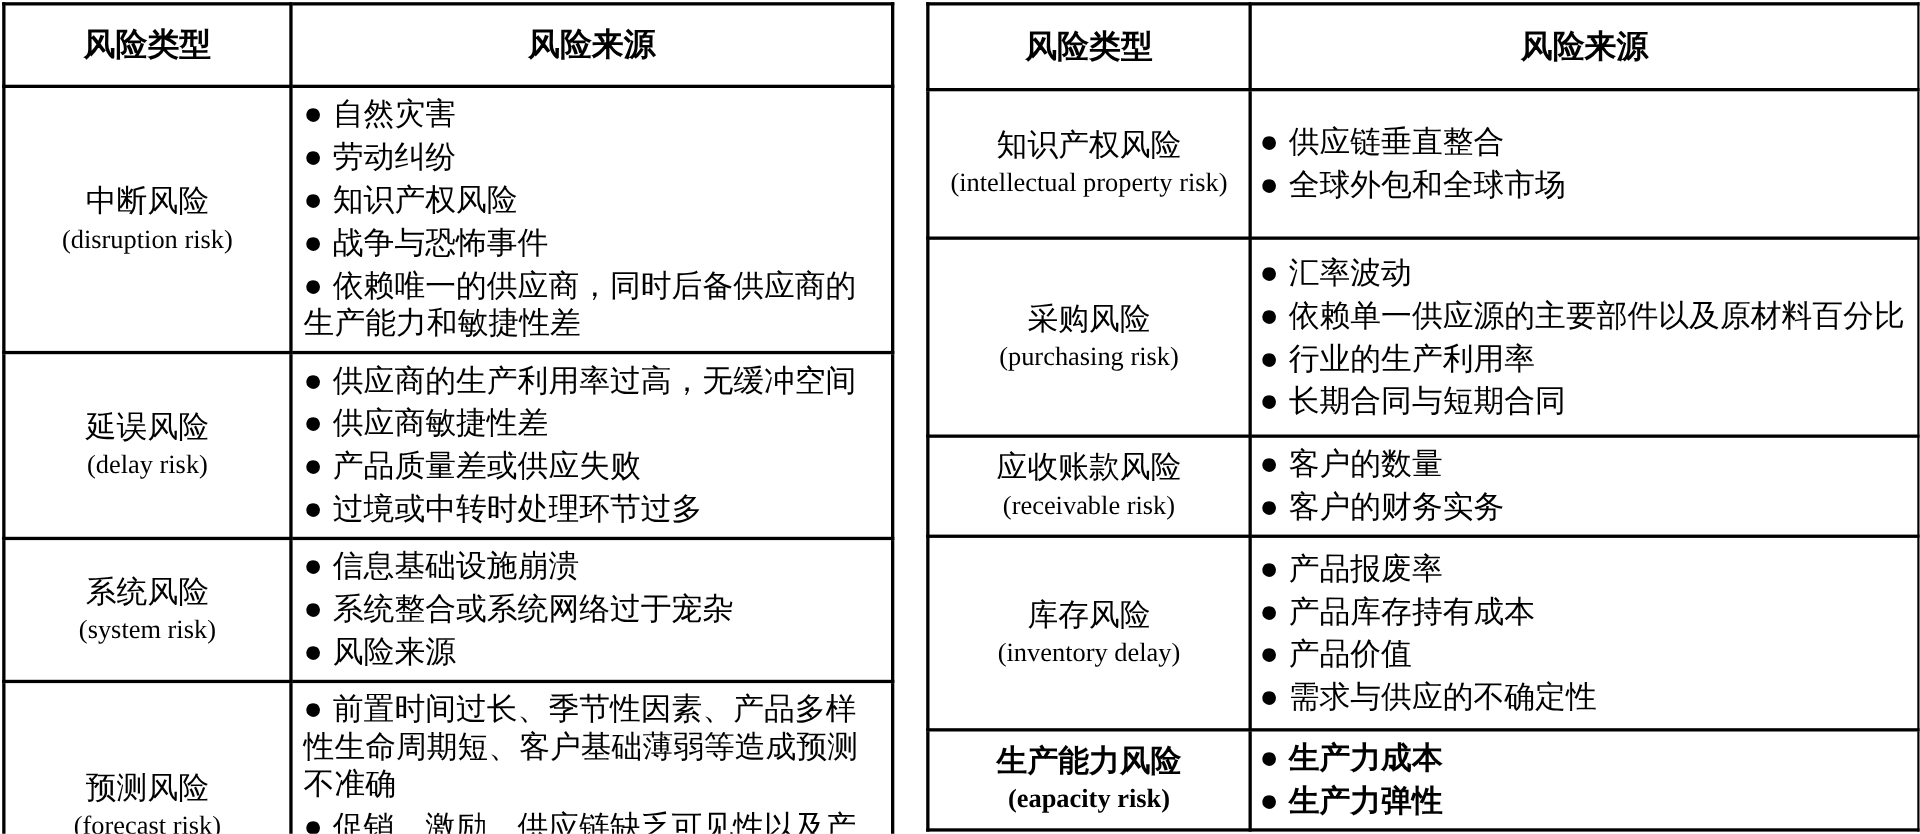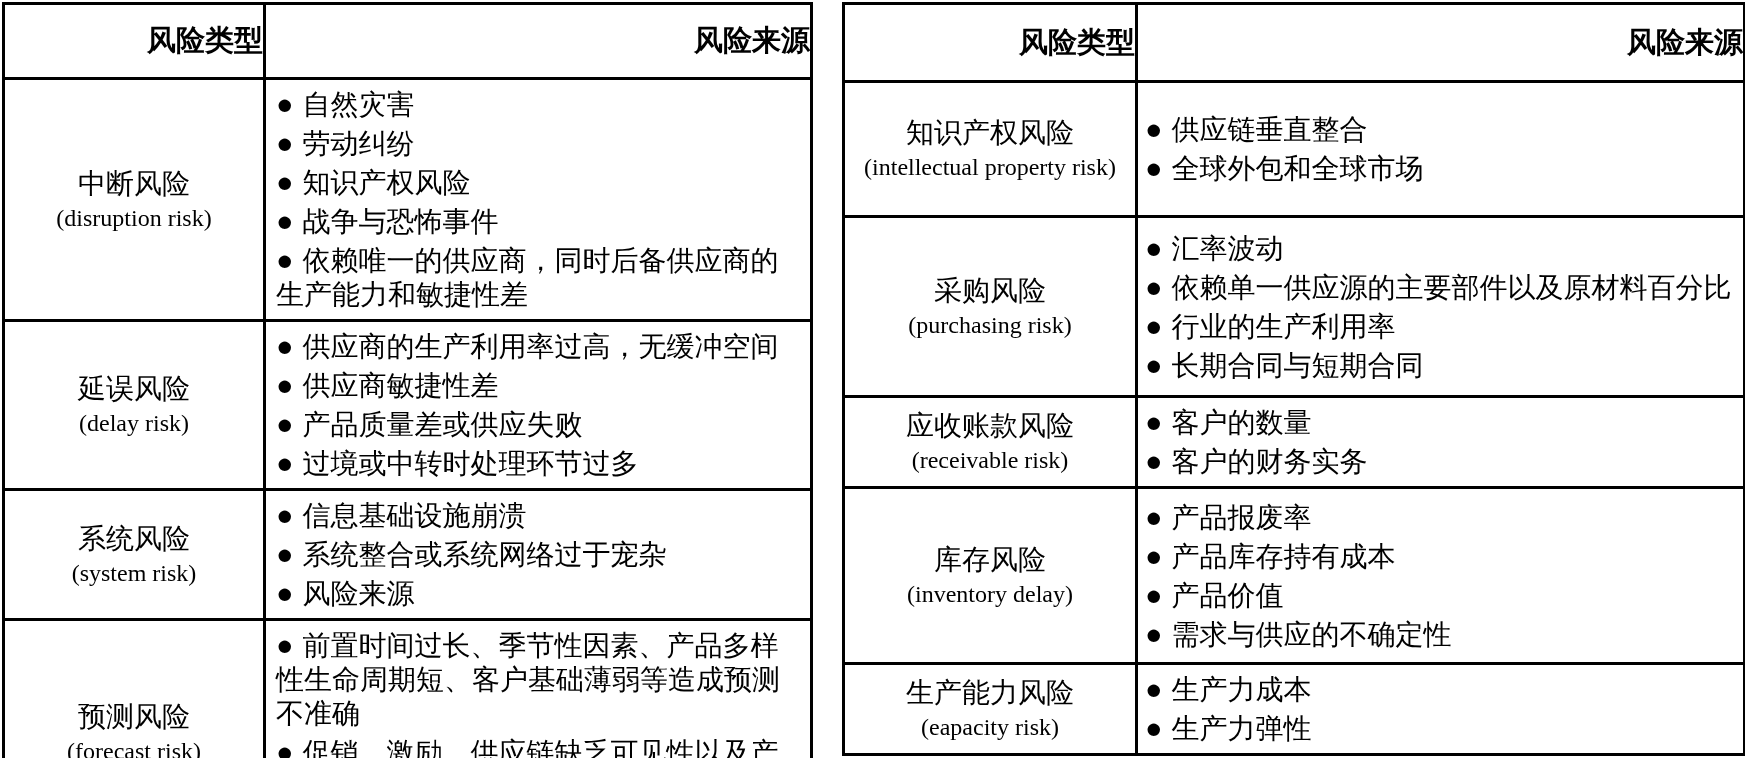--- a/index.html
+++ b/index.html
@@ -22,21 +22,21 @@
   #tableR{left:842px;width:901px;}
   td,th{
     border:3px solid #000000;
     vertical-align:middle;
     overflow:hidden;
     padding:0;
   }
   th.hdr{
     font-size:29px;
     font-weight:bold;
-    text-align:right;
+    text-align:center;
   }
   .type-cell{text-align:center;}
   .type-zh{font-size:28px;line-height:37px;}
   .type-en{font-size:24px;line-height:33px;white-space:nowrap;}
   .src-cell{
     font-size:28px;
     line-height:34px;
     text-align:left;
     padding:3px 2px 3px 6px;
   }
@@ -48,21 +48,21 @@
   #tableL tr:nth-child(2){height:210px;}
   #tableL tr:nth-child(3){height:145px;}
   #tableL tr:nth-child(4){height:112px;}
   #tableL tr:nth-child(5){height:212px;}
   
   #tableR tr:nth-child(1){height:78px;}
   #tableR tr:nth-child(2){height:135px;}
   #tableR tr:nth-child(3){height:180px;}
   #tableR tr:nth-child(4){height:67px;}
   #tableR tr:nth-child(5){height:176px;}
-  #tableR tr:nth-child(6){height:90px;}
+  #tableR tr:nth-child(6){height:90px;font-weight:bold;}
 </style>
 </head>
 <body>
 
 <table class="risk-table" id="tableL">
   <colgroup>
       <col style="width:261px">
       <col style="width:547px">
     </colgroup>
   <tbody>

